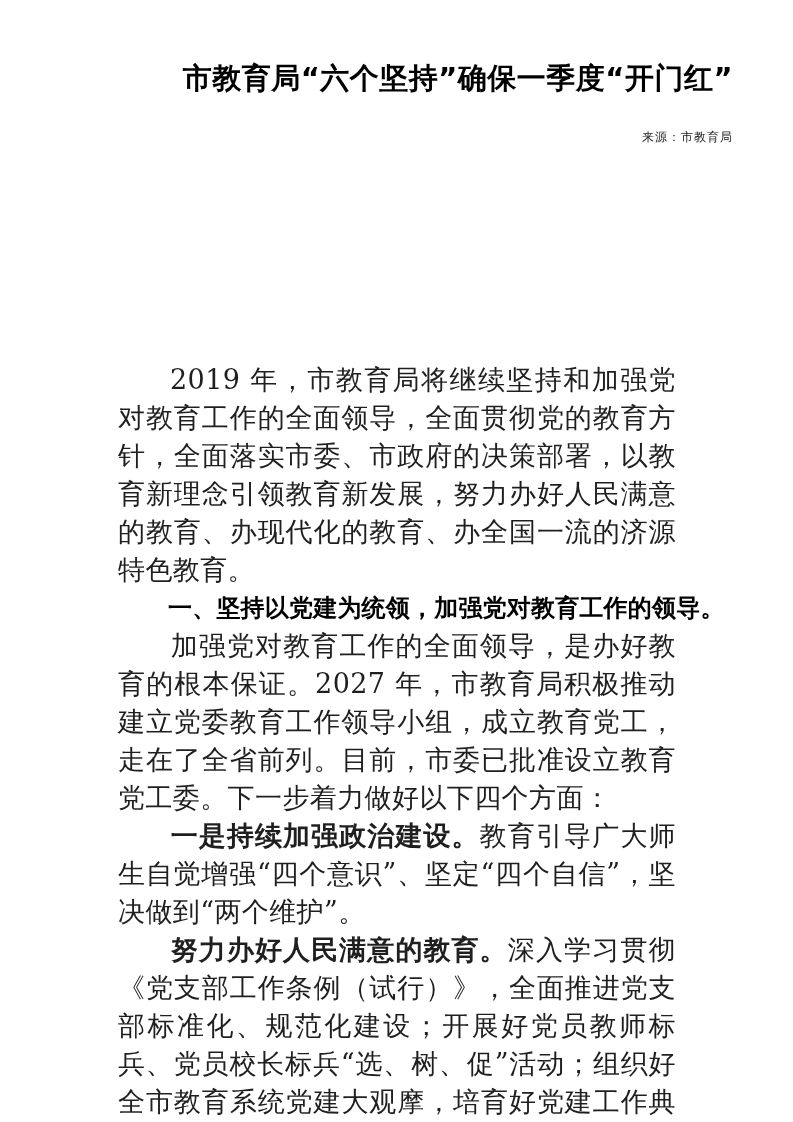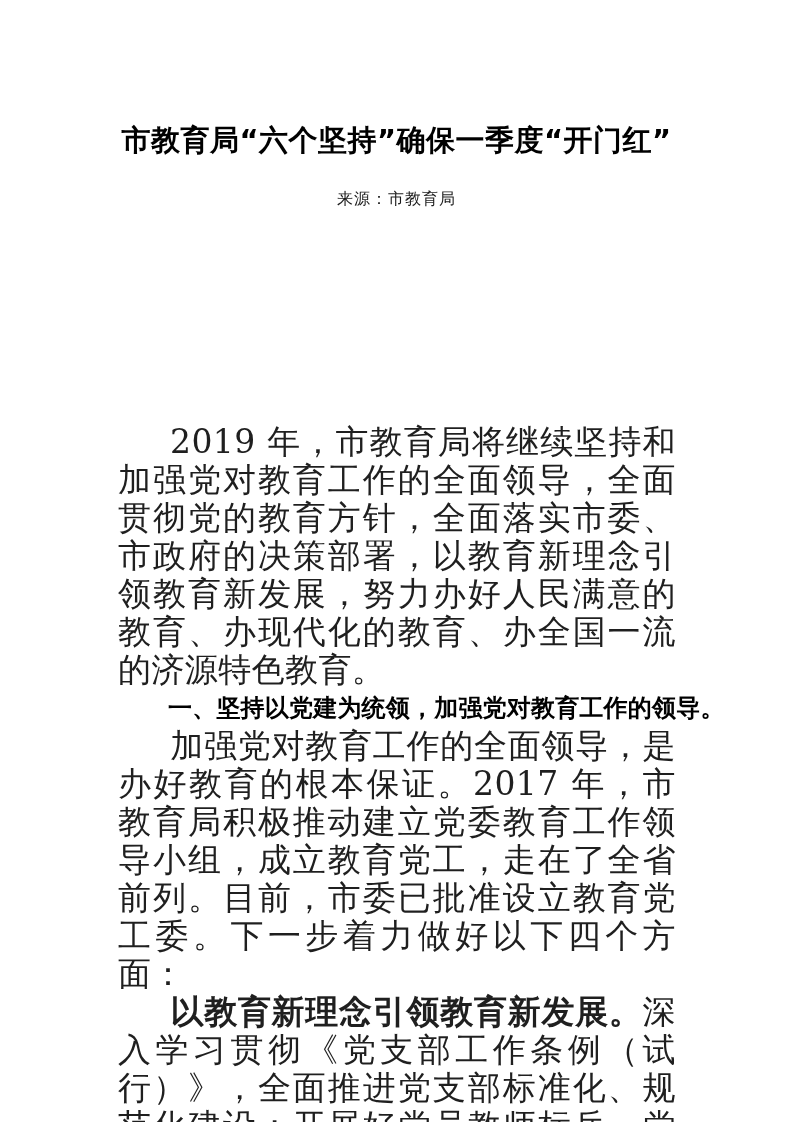--- a/index.html
+++ b/index.html
@@ -20,58 +20,58 @@
     position: relative;
     width: 793px;
     height: 1122px;
     box-sizing: border-box;
     padding: 0;
     background: #ffffff;
   }
 
   
   .title-block {
-    margin-top: 118px;
+    margin-top: 56px;
     padding: 0 60px;
-    text-align: center;
+    text-align: right;
   }
 
   .doc-title {
     font-family: "DejaVu Sans", "Liberation Sans", sans-serif;
     font-weight: 700;
     font-size: 29px;
     line-height: 44px;
     letter-spacing: 0.5px;
     color: #000000;
     margin: 0;
     white-space: nowrap;
   }
 
   .meta-line {
     font-family: "DejaVu Serif", "Liberation Serif", serif;
-    font-size: 16px;
+    font-size: 12px;
     line-height: 30px;
     color: #1a1a1a;
     margin: 0;
     letter-spacing: 1px;
   }
   .meta-source { margin-top: 22px; }
   .meta-date   { margin-top: 16px; letter-spacing: 0.5px; }
 
   
   .body-col {
     position: absolute;
     left: 118px;
     top: 305px;
     width: 558px;
   }
 
   p.para {
     margin: 0;
-    font-size: 33px;
+    font-size: 27px;
     line-height: 38px;
     text-align: justify;
     text-align-last: left;
     text-justify: inter-character;
     letter-spacing: 0.4px;
     color: #1f1f1f;
     word-break: break-all;
   }
 
   p.para .indent {
@@ -118,22 +118,25 @@
 
     <p class="para">
       <span class="indent"></span><span>2019 年，市教育局将继续坚持和加强党对教育工作的全面领导，全面贯彻党的教育方针，全面落实市委、市政府的决策部署，以教育新理念引领教育新发展，努力办好人民满意的教育、办现代化的教育、办全国一流的济源特色教育。</span>
     </p>
 
     <p class="section-heading">
       <span class="indent"></span><span>一、坚持以党建为统领，加强党对教育工作的领导。</span>
     </p>
 
     <p class="para">
-      <span class="indent"></span><span>加强党对教育工作的全面领导，是办好教育的根本保证。2017 年，市教育局积极推动建立党委教育工作领导小组，成立教育党工，走在了全省前列。目前，市委已批准设立教育党工委。下一步着力做好以下四个方面：</span>
+      <span class="indent"></span><span>加强党对教育工作的全面领导，是办好教育的根本保证。2027 年，市教育局积极推动建立党委教育工作领导小组，成立教育党工，走在了全省前列。目前，市委已批准设立教育党工委。下一步着力做好以下四个方面：</span>
     </p>
 
+    <p class="para">
+      <span class="indent"></span><span class="lead-in">一是持续加强政治建设。</span><span>教育引导广大师生自觉增强“四个意识”、坚定“四个自信”，坚决做到“两个维护”。</span>
+    </p>
 
     <p class="para">
-      <span class="indent"></span><span class="lead-in">以教育新理念引领教育新发展。</span><span>深入学习贯彻《党支部工作条例（试行）》，全面推进党支部标准化、规范化建设；开展好党员教师标兵、党员校长标兵“选、树、促”活动；组织好全市教育系统党建大观摩，培育好党建工作典型，提升全市中小学党建水平。</span>
+      <span class="indent"></span><span class="lead-in">努力办好人民满意的教育。</span><span>深入学习贯彻《党支部工作条例（试行）》，全面推进党支部标准化、规范化建设；开展好党员教师标兵、党员校长标兵“选、树、促”活动；组织好全市教育系统党建大观摩，培育好党建工作典型，提升全市中小学党建水平。</span>
     </p>
 
   </div>
 </div>
 
 </body></html>

